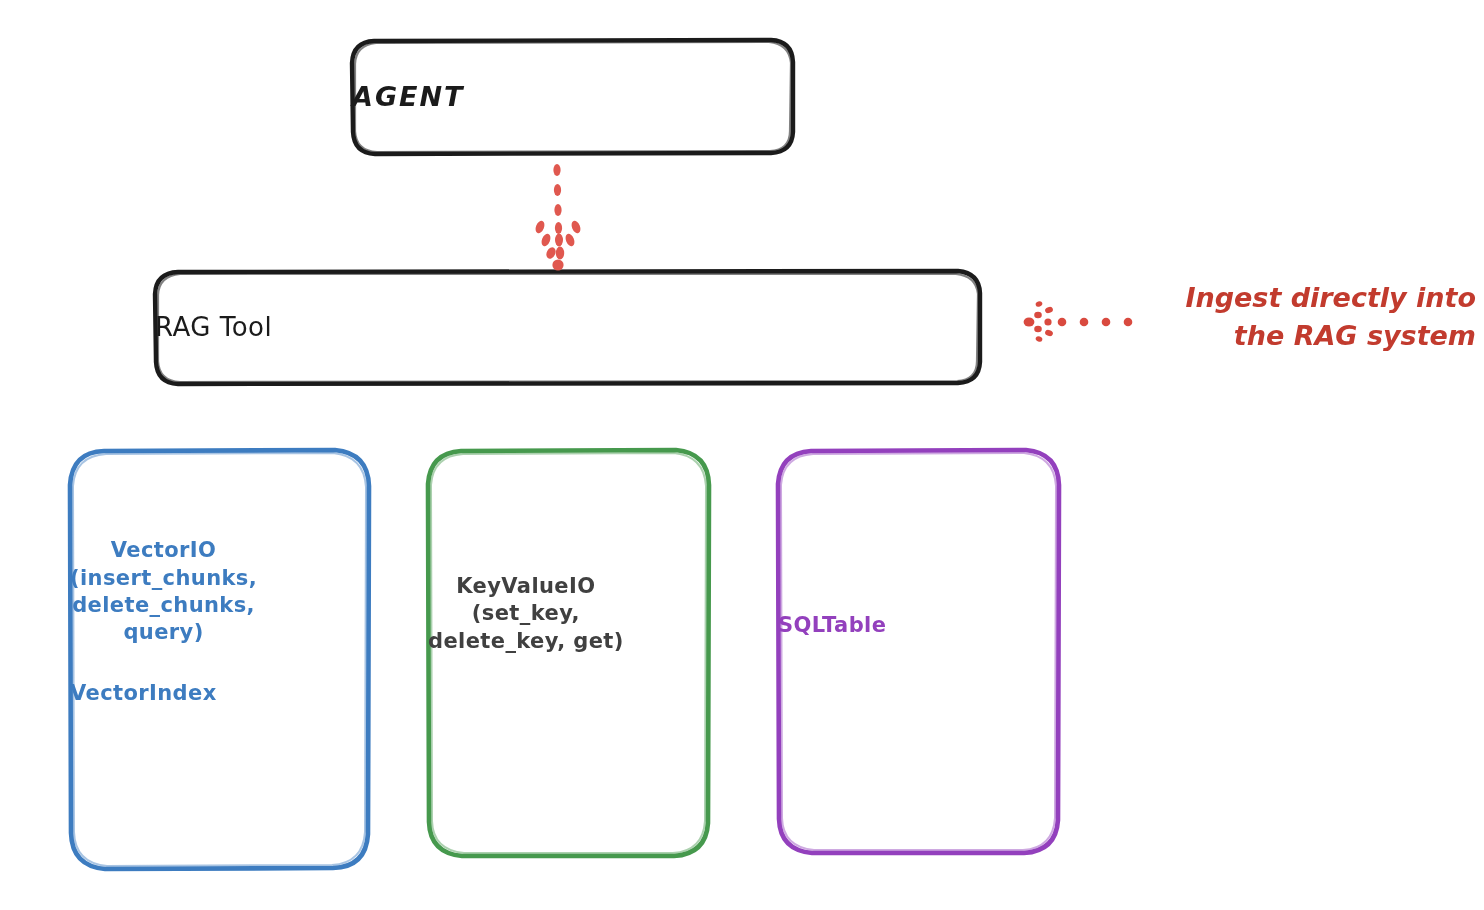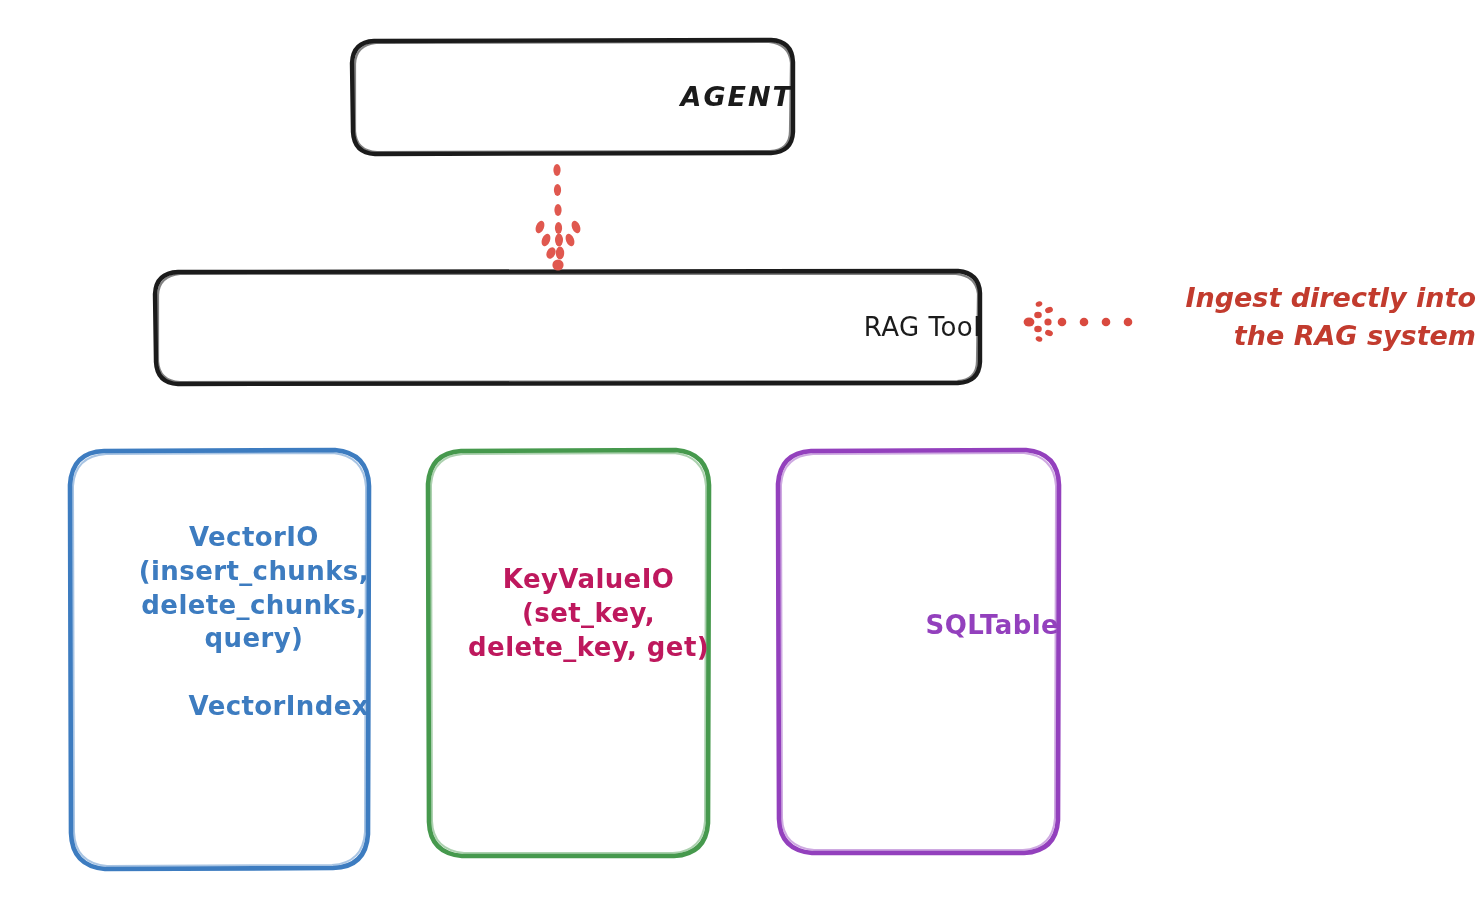--- a/index.html
+++ b/index.html
@@ -18,21 +18,21 @@
     position: absolute;
     inset: 0;
     width: 1484px;
     height: 910px;
   }
   .node {
     position: absolute;
     box-sizing: border-box;
     display: flex;
     flex-direction: column;
-    align-items: flex-end;
+    align-items: flex-start;
     justify-content: center;
     text-align: center;
     background: transparent;
   }
   .node .label {
     white-space: pre-line;
     line-height: 1.30;
   }
 
   
@@ -63,21 +63,21 @@
     font-weight: 400;
     font-size: 26px;
     letter-spacing: 0.5px;
     color: #1b1b1b;
   }
 
   
   .store .label {
     font-family: "DejaVu Sans", sans-serif;
     font-weight: 600;
-    font-size: 26px;
+    font-size: 21px;
     letter-spacing: 0.4px;
   }
   .store .label.secondary {
     margin-top: 34px;
   }
 
   #vectorio-node {
     left: 70px;
     top: 450px;
     width: 299px;
@@ -86,21 +86,21 @@
   }
   #vectorio-node .label { color: #3d7cc0; }
 
   #keyvalueio-node {
     left: 428px;
     top: 450px;
     width: 281px;
     height: 406px;
     padding-bottom: 78px;
   }
-  #keyvalueio-node .label { color: #be185d; }
+  #keyvalueio-node .label { color: #404040; }
 
   #relationalio-node {
     left: 778px;
     top: 450px;
     width: 281px;
     height: 403px;
     padding-bottom: 86px;
   }
   #relationalio-node .label { color: #9340bd; }
 

